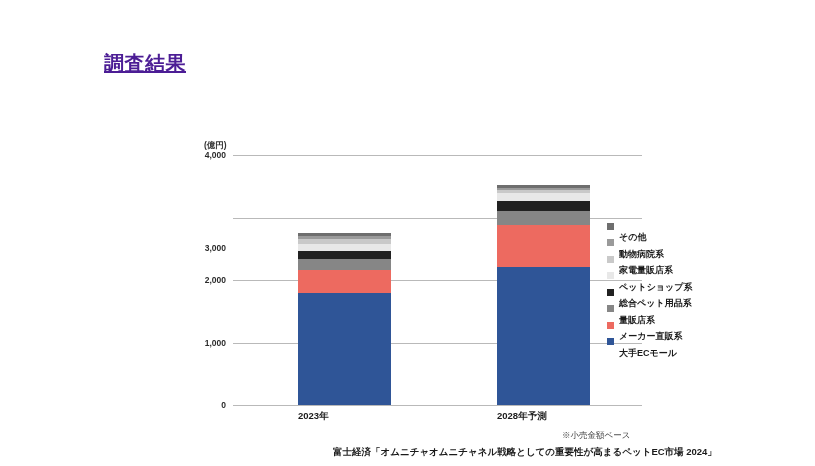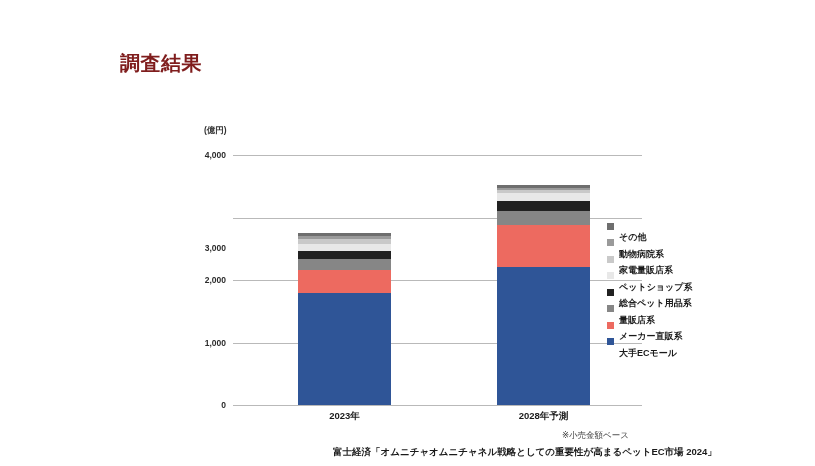--- a/index.html
+++ b/index.html
@@ -6,36 +6,36 @@
   html,body{margin:0;padding:0;}
   body{
     width:815px;height:466px;background:#ffffff;
     font-family:"Liberation Sans","DejaVu Sans",sans-serif;
     color:#222;overflow:hidden;position:relative;
   }
   #slide{position:absolute;left:0;top:0;width:815px;height:466px;}
 
   
   .slide-title{
-    position:absolute;left:120px;top:50px;
-    font-size:20px;font-weight:bold;color:#7f1d1d;
-    letter-spacing:0.5px;white-space:nowrap;
+    position:absolute;left:104px;top:50px;
+    font-size:20px;font-weight:bold;color:#4c1d95;
+    letter-spacing:0.5px;white-space:nowrap;text-decoration:underline;
   }
 
   
   .chart{
     position:absolute;left:195px;top:118px;width:560px;height:330px;
   }
   .chart-title{
     position:absolute;left:140px;top:4px;width:330px;
     text-align:center;font-size:14.5px;font-weight:bold;color:#1a1a1a;
     white-space:nowrap;
   }
   .axis-unit{
-    position:absolute;left:9px;top:7px;
+    position:absolute;left:9px;top:22px;
     font-size:8.5px;font-weight:bold;color:#333;white-space:nowrap;
   }
 
   
   .plot{
     position:absolute;left:38px;top:37px;width:409px;height:250px;
   }
   .gridline{
     position:absolute;left:0;width:409px;height:1px;background:#b9b9b9;
   }
@@ -45,42 +45,42 @@
     transform:translateY(-50%);white-space:nowrap;
   }
 
   
   .bar{position:absolute;bottom:0;width:93px;}
   .bar.b0{left:65px;}
   .bar.b1{left:264px;}
   .seg{width:100%;display:block;}
 
   .xlabel{
-    position:absolute;top:255px;width:93px;text-align:center;
+    position:absolute;top:255px;width:93px;
     font-size:9.5px;font-weight:bold;color:#1a1a1a;white-space:nowrap;
   }
   .xlabel.x0{left:65px;}
   .xlabel.x1{left:264px;}
 
   
   .legend{
     position:absolute;left:412px;top:100px;
   }
   .legend-row{
     display:flex;align-items:center;height:16.5px;white-space:nowrap;
   }
   .swatch{
     width:7px;height:7px;display:inline-block;margin-right:5px;flex:none;
   }
   .legend-label{font-size:9px;font-weight:bold;color:#1a1a1a;margin-top:23px;}
 
   
   .note-basis{
     position:absolute;left:562px;top:430px;
-    font-size:8.5px;color:#3a3a3a;white-space:nowrap;
+    font-size:8.5px;color:#3a3a3a;white-space:nowrap;font-family:Liberation Serif, serif;
   }
   .note-source{
     position:absolute;left:333px;top:446px;
     font-size:9.5px;font-weight:bold;color:#1a1a1a;white-space:nowrap;
   }
 </style>
 </head>
 <body>
 
 <div id="slide">

